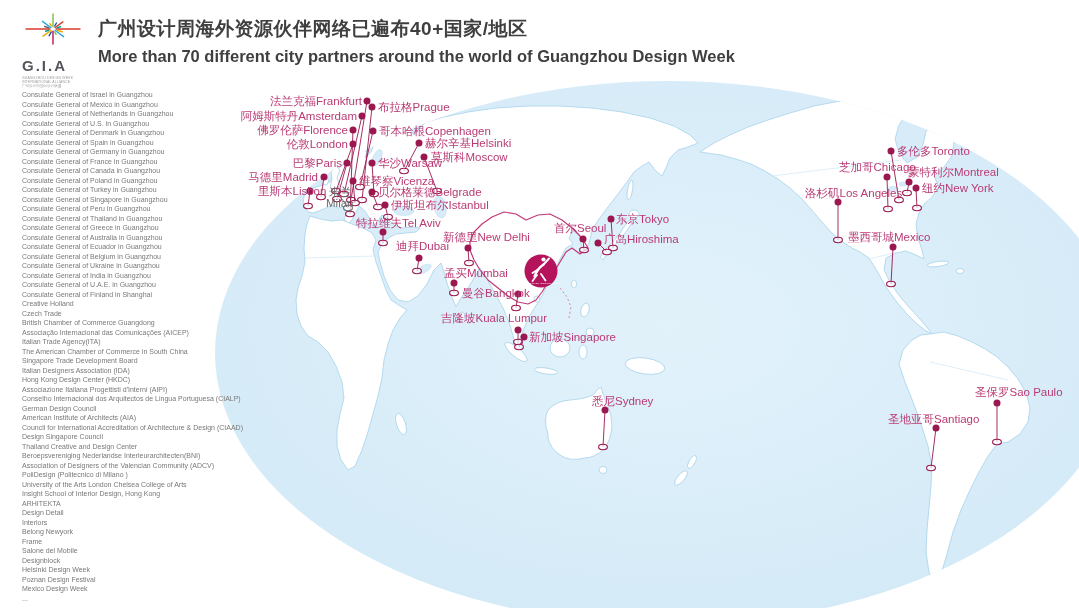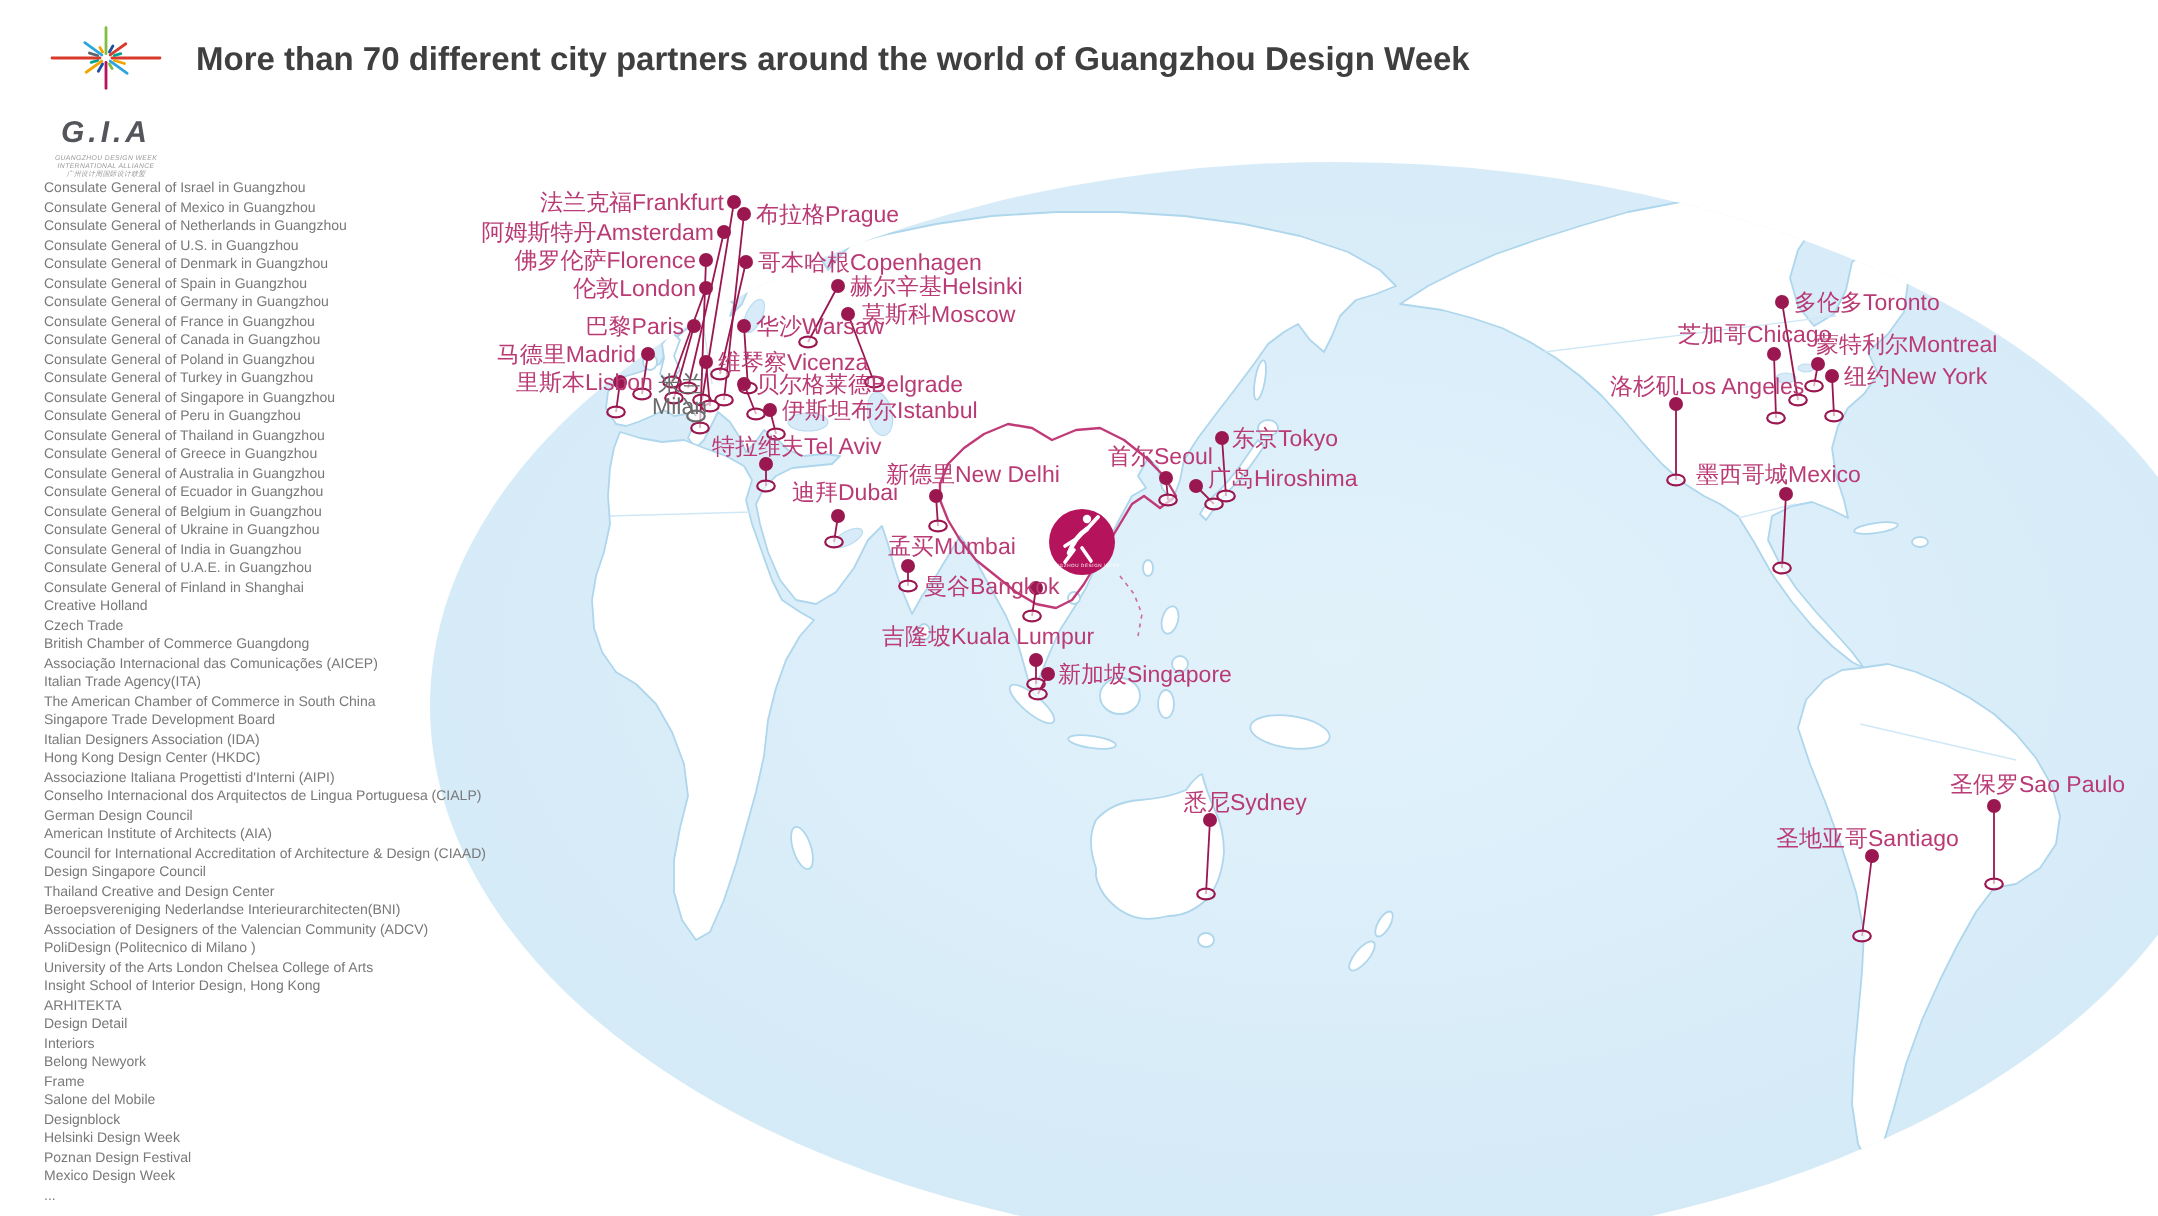--- a/index.html
+++ b/index.html
@@ -3,21 +3,21 @@
 <meta charset="utf-8">
 <style>
   html,body{margin:0;padding:0;}
   body{
     width:1079px;height:608px;position:relative;overflow:hidden;
     background:#ffffff;font-family:"Liberation Sans",sans-serif;
   }
   .map-svg{position:absolute;left:0;top:0;width:1079px;height:608px;z-index:1;}
   .map-svg text{font-family:"Liberation Sans",sans-serif;}
   .header{position:absolute;left:22px;top:8px;display:flex;gap:14px;z-index:3;}
-  .logo{width:62px;text-align:center;font-style:italic;}
+  .logo{width:62px;}
   .gia{font-size:15px;font-weight:bold;color:#54555a;letter-spacing:2px;margin-top:1px;}
   .gia-sub{font-size:3.4px;line-height:4.2px;color:#9a9a9a;margin-top:2px;letter-spacing:0.2px;}
   .titles{padding-top:8px;}
   .title-zh{font-size:19px;font-weight:bold;color:#3f3f3f;letter-spacing:0.5px;}
   .title-en{font-size:16.5px;font-weight:bold;color:#3f3f3f;margin-top:5px;}
   .partner-list{position:absolute;left:22px;top:90px;z-index:3;}
   .partner-item{font-size:7px;line-height:9.5px;color:#787878;white-space:nowrap;}
 </style>
 </head>
 <body>
@@ -346,20 +346,21 @@
         <line x1="35.15745789630079" y1="19.76010567913711" x2="38.391036260090296" y2="18.795743429577083" stroke="#00a390" stroke-width="1.4" stroke-linecap="round"></line>
       </svg>
     <div class="gia">G.I.A</div>
     <div class="gia-sub">
       <div>GUANGZHOU DESIGN WEEK</div>
       <div>INTERNATIONAL ALLIANCE</div>
       <div>广州设计周国际设计联盟</div>
     </div>
   </div>
   <div class="titles">
+    <div class="title-zh">广州设计周海外资源伙伴网络已遍布40+国家/地区</div>
     <div class="title-en">More than 70 different city partners around the world of Guangzhou Design Week</div>
   </div>
 </div>
 
 <div class="partner-list">
     <div class="partner-item">Consulate General of Israel in Guangzhou</div>
     <div class="partner-item">Consulate General of Mexico in Guangzhou</div>
     <div class="partner-item">Consulate General of Netherlands in Guangzhou</div>
     <div class="partner-item">Consulate General of U.S. in Guangzhou</div>
     <div class="partner-item">Consulate General of Denmark in Guangzhou</div>

